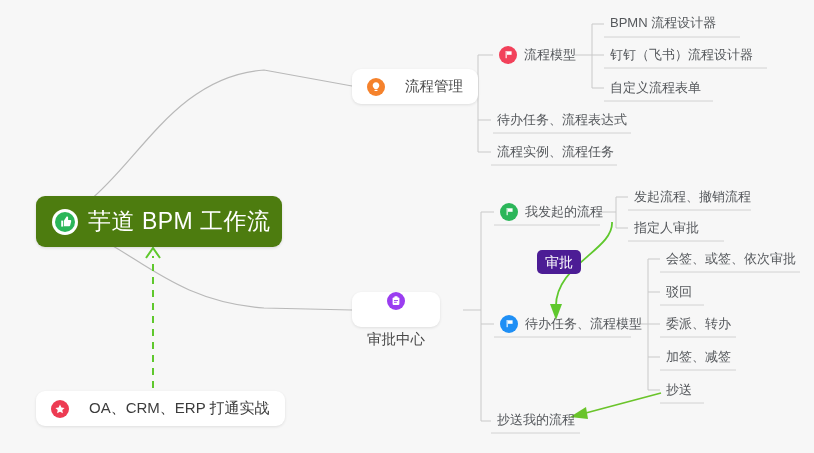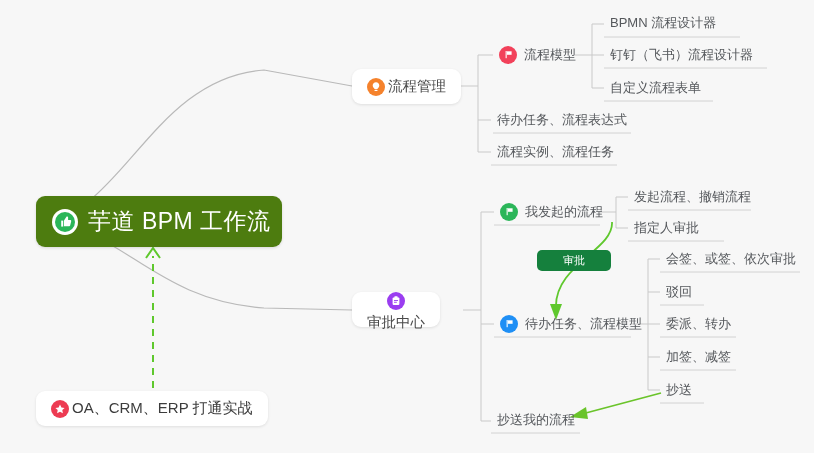--- a/index.html
+++ b/index.html
@@ -20,21 +20,21 @@
     left:36px;top:196px;width:246px;height:51px;
     background:#4d7c0f;border-radius:9px;
     display:flex;align-items:center;gap:10px;
     padding:0 16px;
     box-shadow:0 1px 3px rgba(0,0,0,.12);
   }
   .root .label{color:#ffffff;font-size:23px;letter-spacing:.5px;}
 
   .card{
     background:#ffffff;border-radius:9px;
-    display:flex;align-items:center;gap:3px;
+    display:flex;align-items:center;gap:20px;
     padding:0 15px;height:35px;
     box-shadow:0 1px 3px rgba(0,0,0,.10);
     justify-content:space-between;
   }
   .card .label{color:#4a4a4a;font-size:14.5px;}
 
   .n-liucheng{left:352px;top:69px;}
   .n-shenpi{left:352px;top:292px;flex-direction:column;}
   .n-oa{left:36px;top:391px;}
   .n-oa .label{color:#3c3c3c;font-size:15px;}
@@ -59,23 +59,23 @@
   .ic-orange{background:#f5822c;}
   .ic-red{background:#f2415a;}
   .ic-red2{background:#ed3b52;}
   .ic-purple{background:#9a3df0;}
   .ic-green{background:#2bb659;}
   .ic-blue{background:#1f8ff5;}
 
   
   .badge{
     position:absolute;left:537px;top:250px;
-    background:#15803d;color:#ffffff;
-    font-size:11px;border-radius:5px;
-    padding:5px 26px;line-height:1;
+    background:#4c1d95;color:#ffffff;
+    font-size:14px;border-radius:5px;
+    padding:5px 8px;line-height:1;
     z-index:3;
   }
 </style>
 </head>
 <body>
 
 <div id="canvas">
 
   <svg id="edges" viewBox="0 0 814 453" xmlns="http://www.w3.org/2000/svg">
     <g fill="none" stroke="#b8b8b8" stroke-width="1.2">

